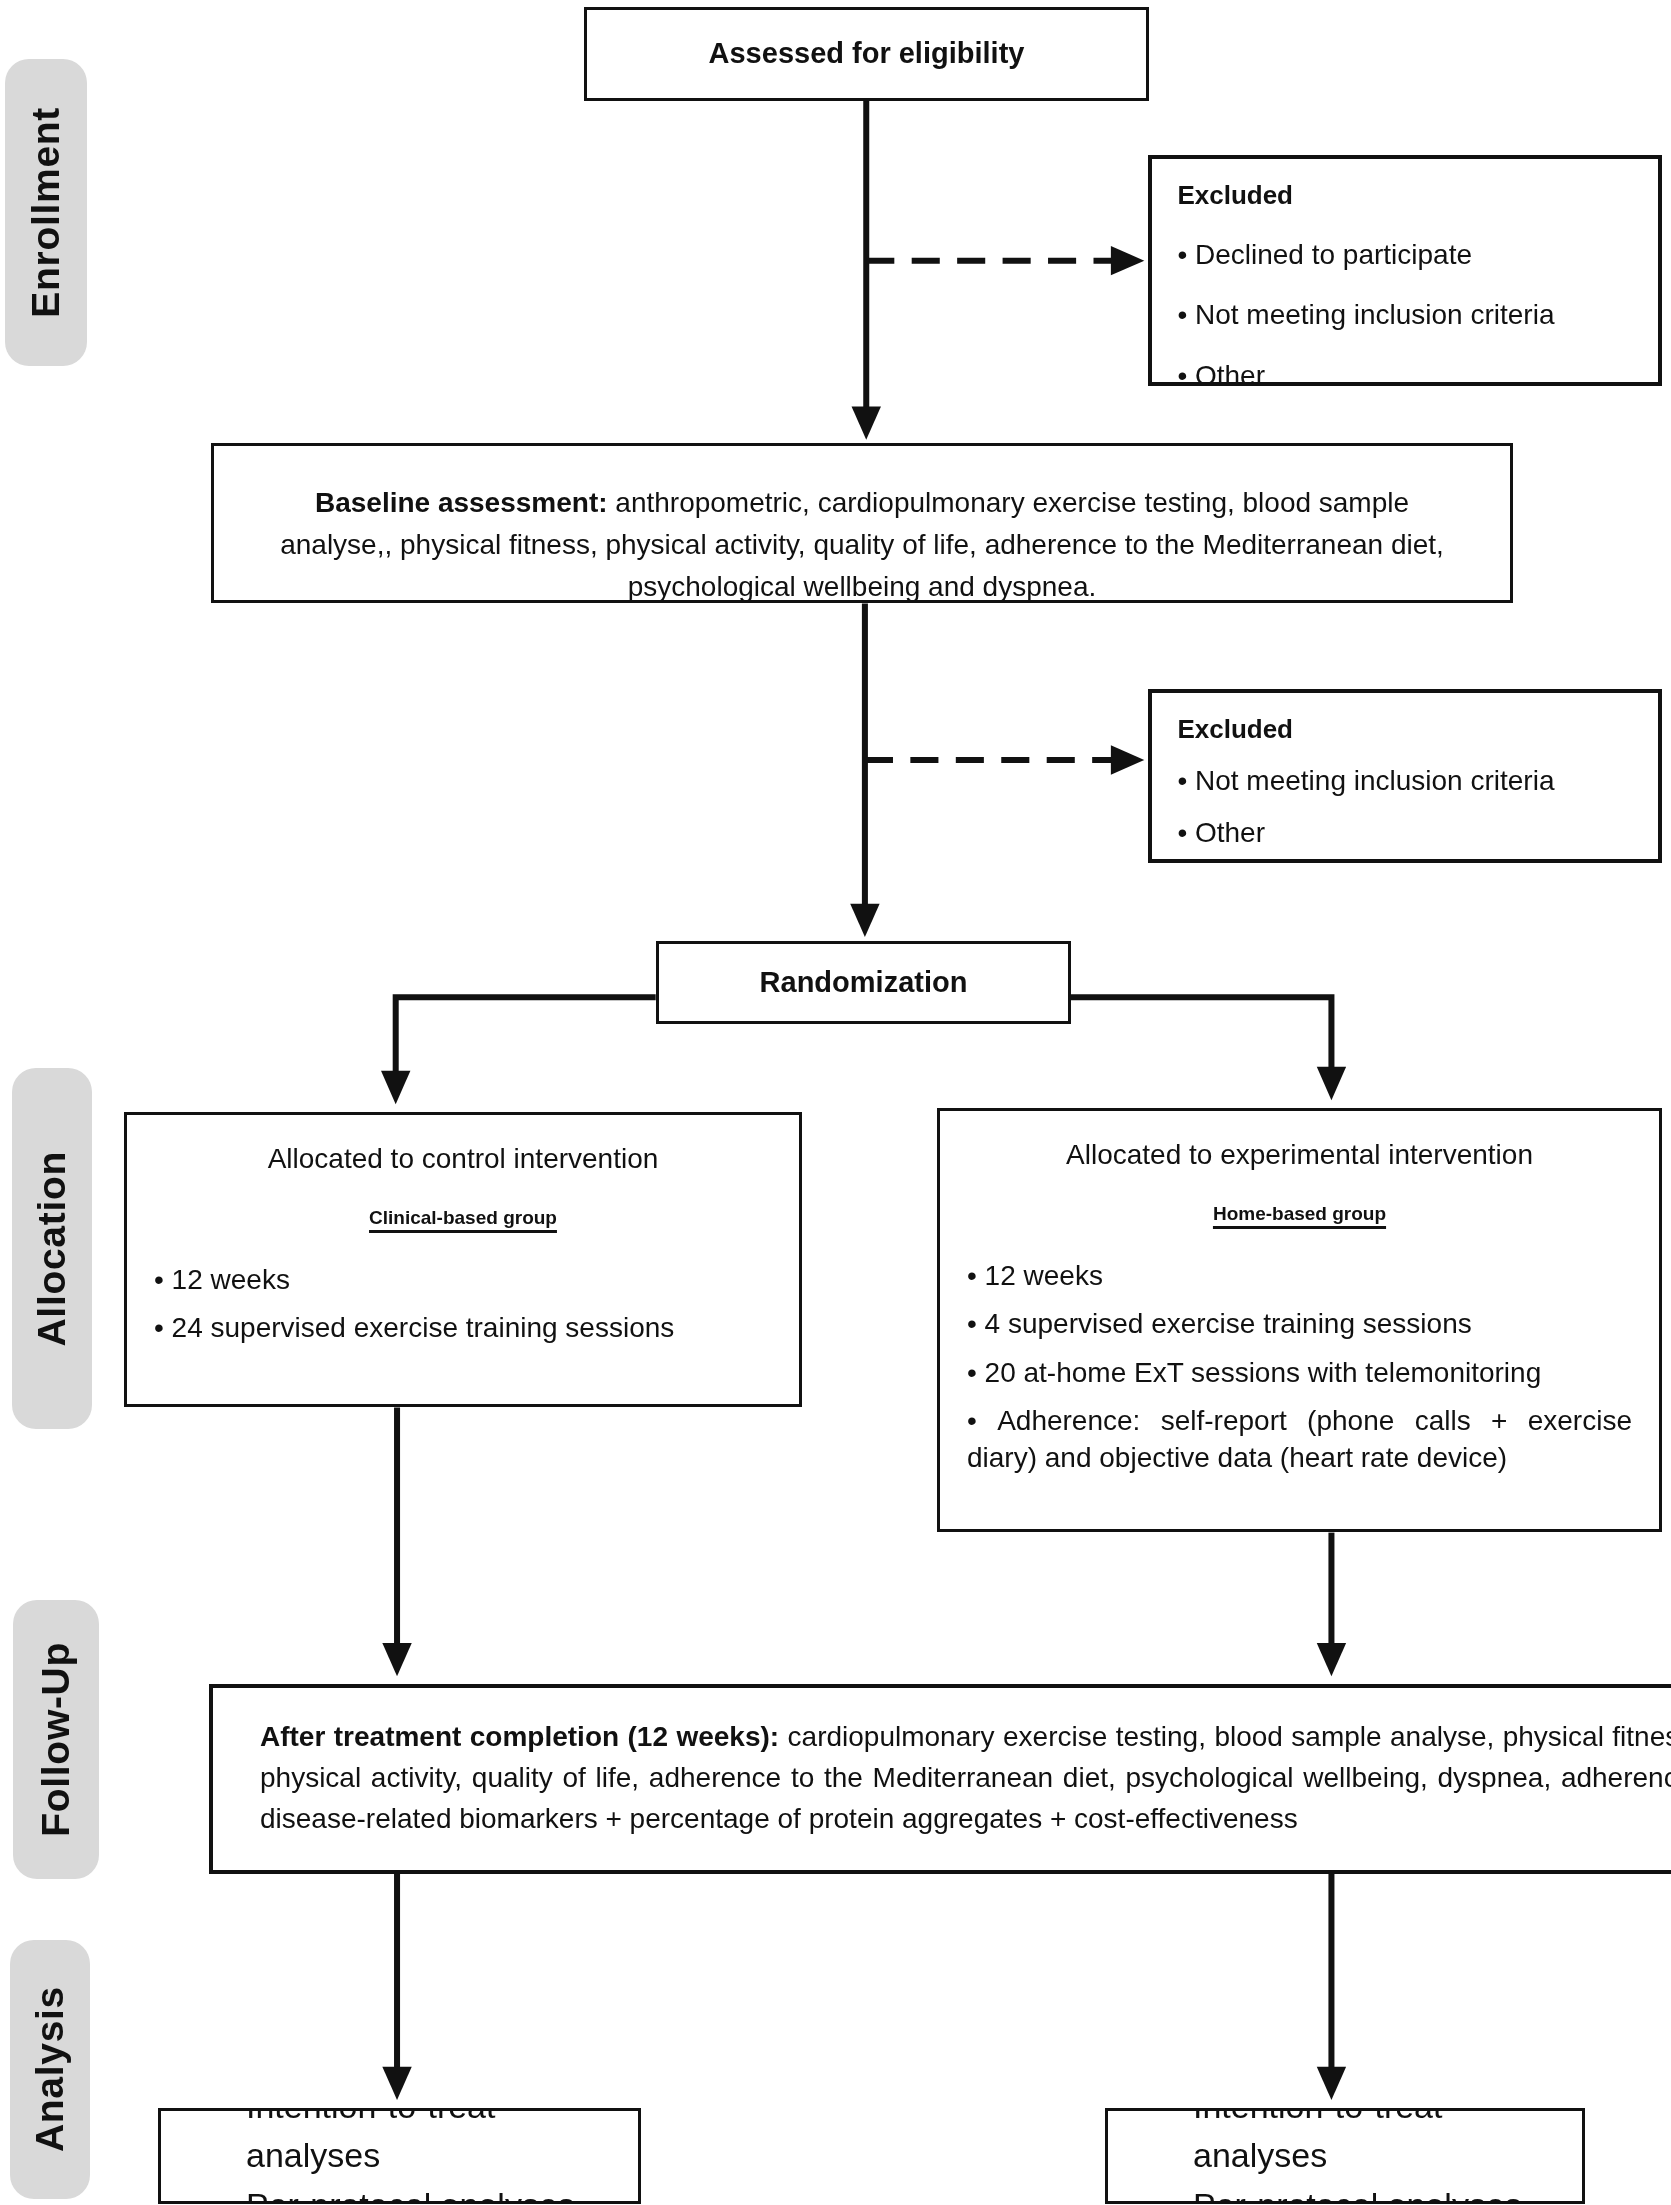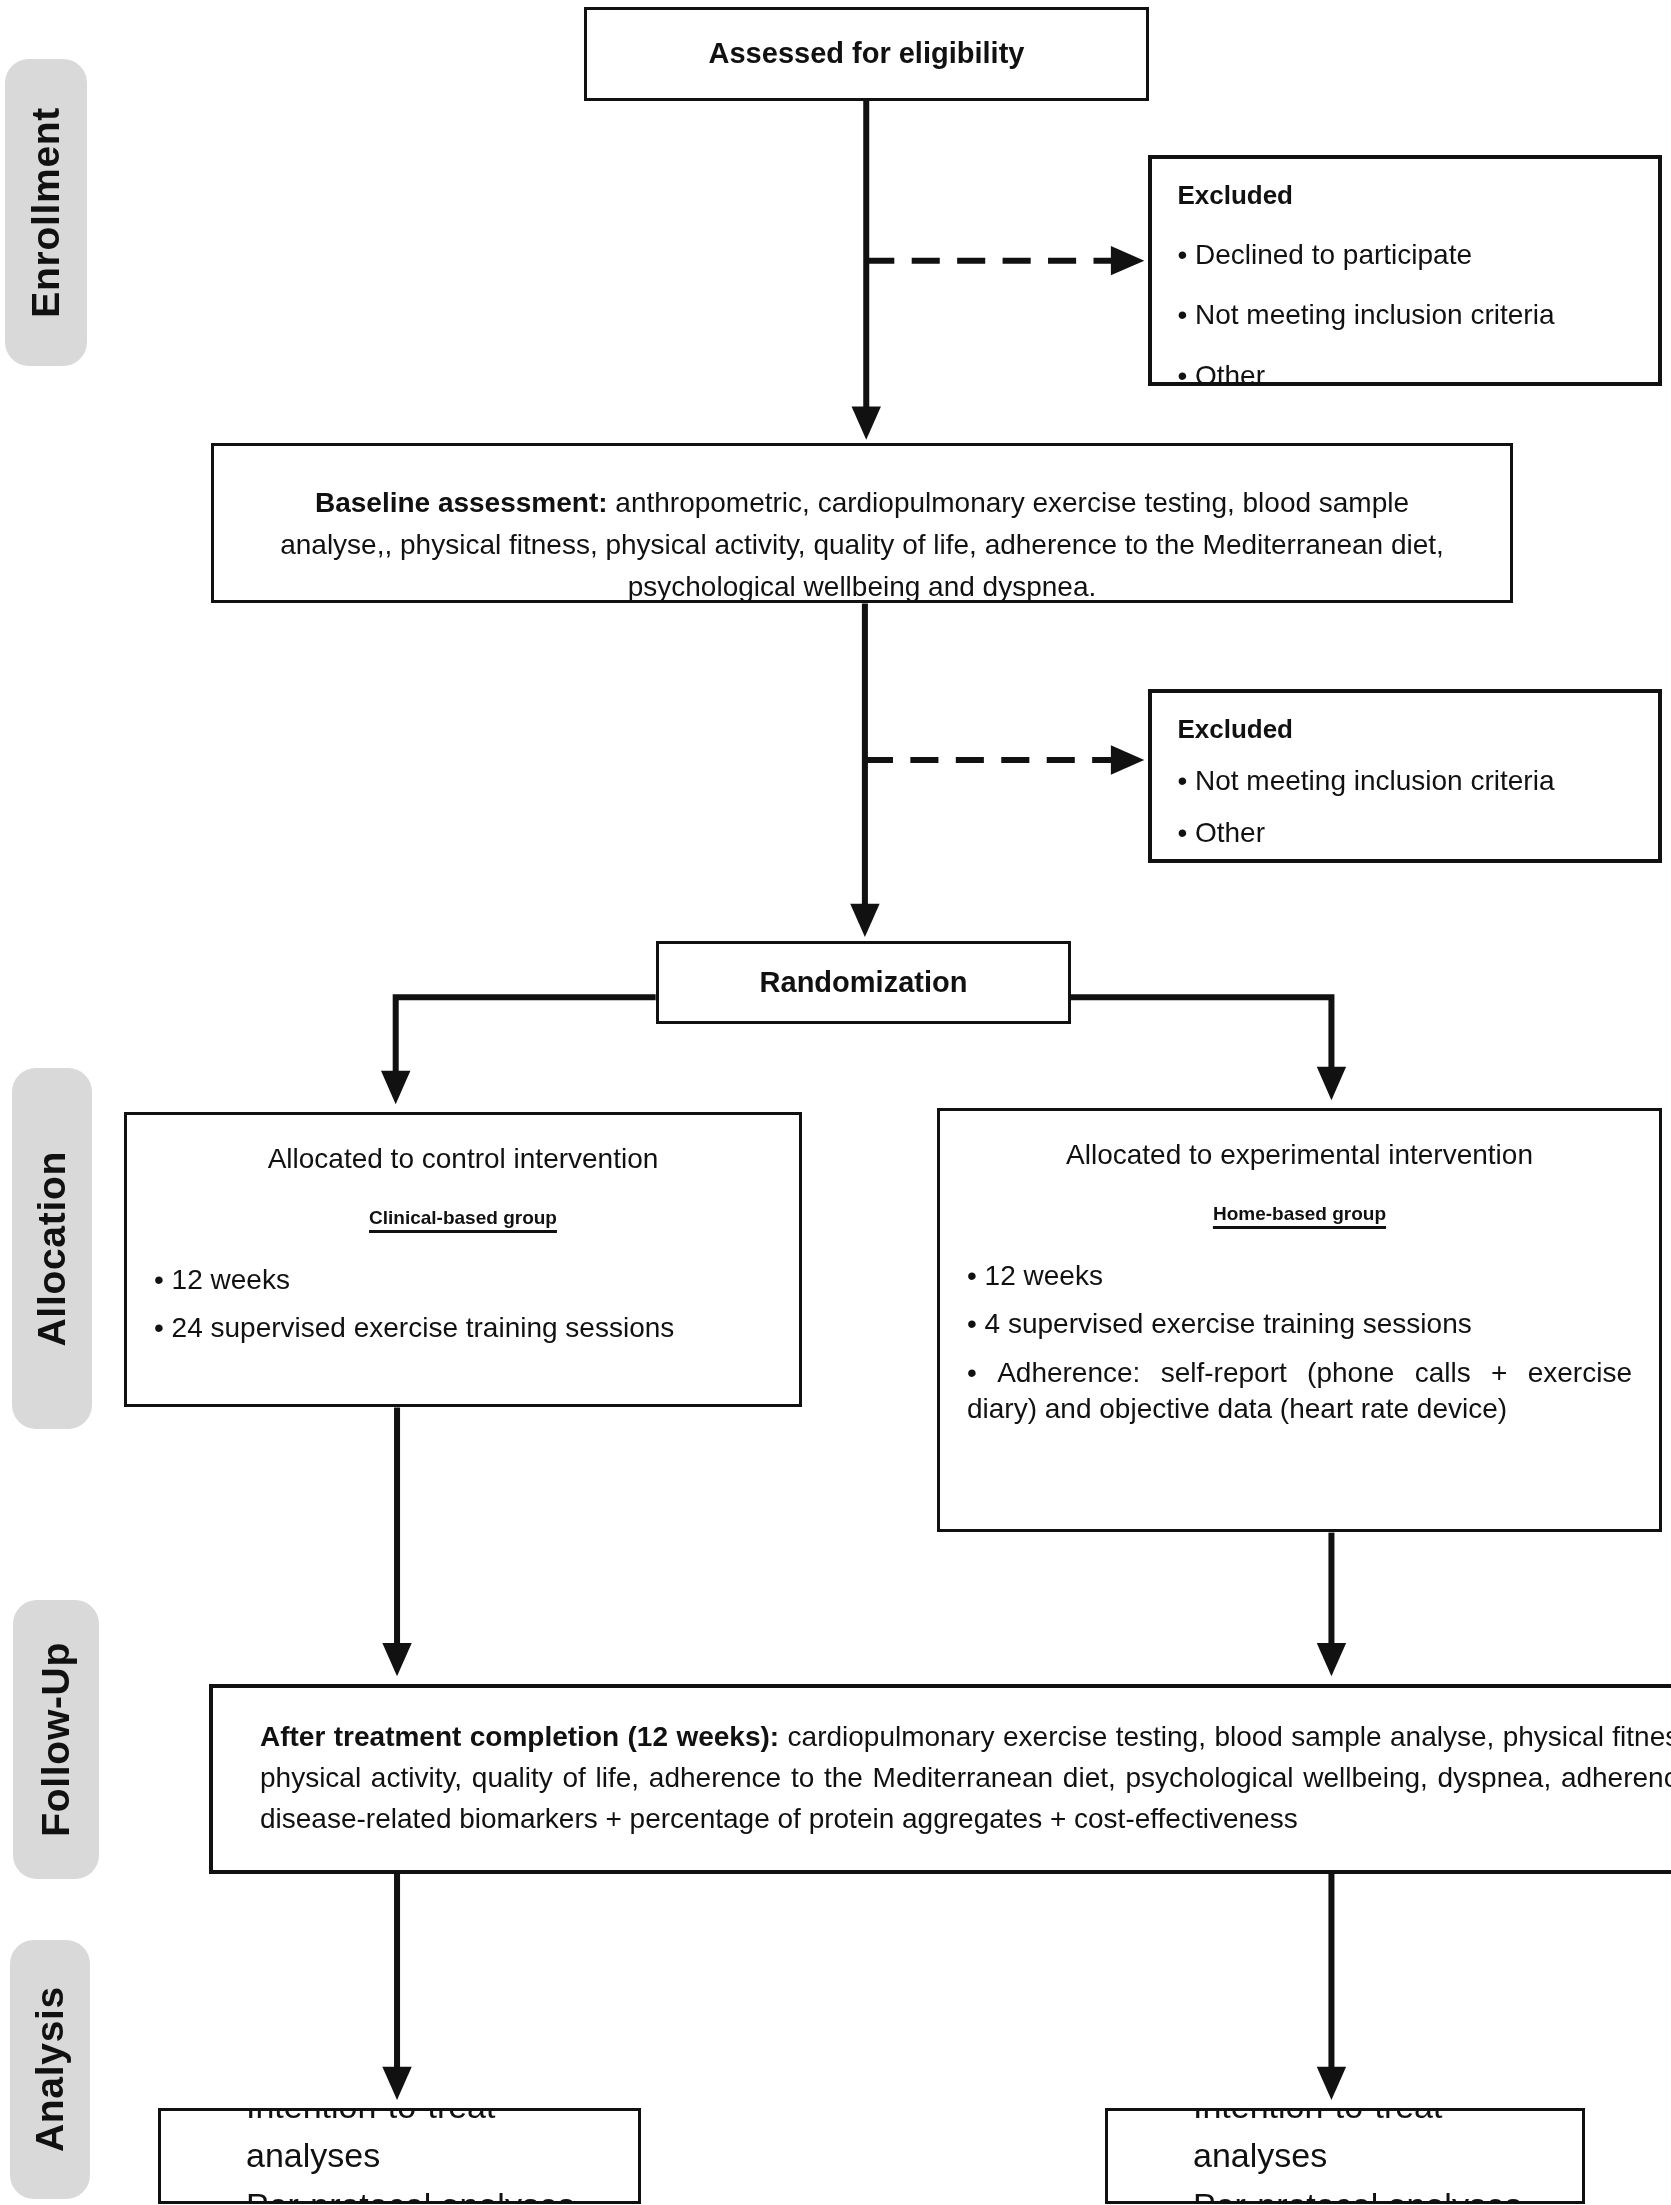--- a/index.html
+++ b/index.html
@@ -144,20 +144,21 @@
         <li>24 supervised exercise training sessions</li>
       </ul>
   </div>
 
   <div class="box alloc justify-last" style="left:937px;top:1108px;width:725px;height:424px;">
     <div class="alloc-line">Allocated to experimental intervention</div>
     <div class="group-name">Home-based group</div>
     <ul class="bullets">
         <li>12 weeks</li>
         <li>4 supervised exercise training sessions</li>
+        <li>20 at-home ExT sessions with telemonitoring</li>
         <li>Adherence: self-report (phone calls + exercise diary) and objective data (heart rate device)</li>
       </ul>
   </div>
 
   <div class="box paragraph-box followup" style="left:209px;top:1684px;width:1543px;height:190px;">
     <p><strong>After treatment completion (12 weeks):</strong><span> cardiopulmonary exercise testing, blood sample analyse, physical fitness, physical activity, quality of life, adherence to the Mediterranean diet, psychological wellbeing, dyspnea, adherence, disease-related biomarkers + percentage of protein aggregates + cost-effectiveness</span></p>
   </div>
 
   <div class="box analysis" style="left:158px;top:2108px;width:483px;height:96px;">
     <ul class="bullets">

